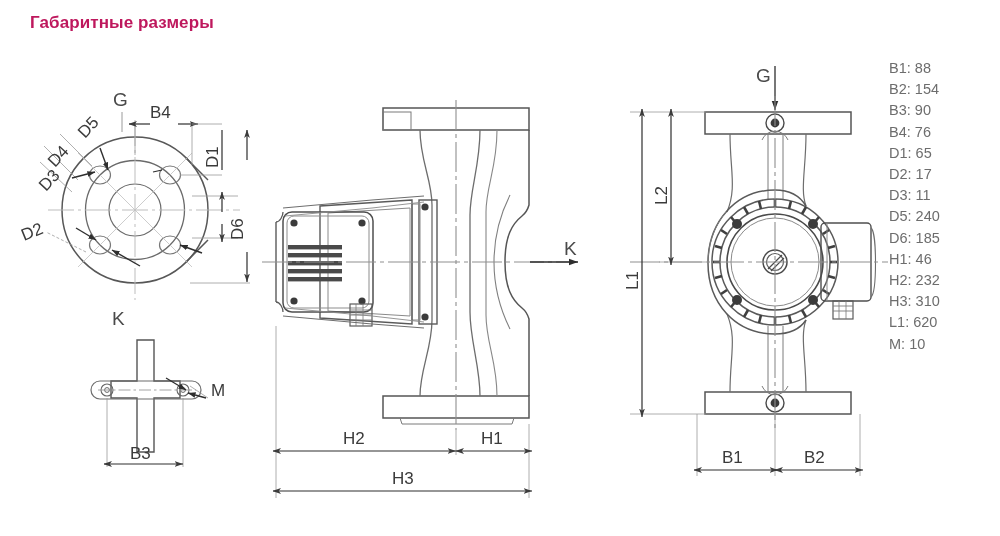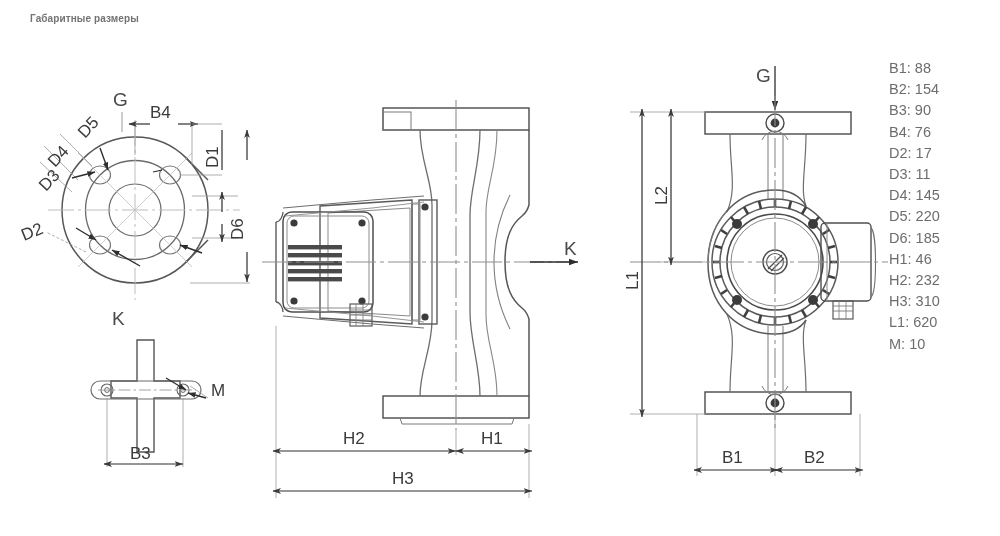--- a/index.html
+++ b/index.html
@@ -12,23 +12,23 @@
     height: 536px;
     position: relative;
     font-family: "Liberation Sans", sans-serif;
     color: #3a3a3a;
     overflow: hidden;
   }
   #page-title {
     position: absolute;
     left: 30px;
     top: 13px;
-    font-size: 10px;
+    font-size: 17px;
     font-weight: bold;
-    color: #737373;
+    color: #be185d;
     letter-spacing: 0.1px;
   }
   #drawing-canvas {
     position: absolute;
     left: 0;
     top: 0;
   }
   #spec-list {
     position: absolute;
     left: 889px;
@@ -362,23 +362,23 @@
     </g>
   </g>
 
 </svg>
 
 <div id="spec-list">
     <div class="spec-row"><span class="spec-key">B1</span>: <span class="spec-val">88</span></div>
     <div class="spec-row"><span class="spec-key">B2</span>: <span class="spec-val">154</span></div>
     <div class="spec-row"><span class="spec-key">B3</span>: <span class="spec-val">90</span></div>
     <div class="spec-row"><span class="spec-key">B4</span>: <span class="spec-val">76</span></div>
+    <div class="spec-row"><span class="spec-key">D1</span>: <span class="spec-val">65</span></div>
     <div class="spec-row"><span class="spec-key">D2</span>: <span class="spec-val">17</span></div>
     <div class="spec-row"><span class="spec-key">D3</span>: <span class="spec-val">11</span></div>
-    <div class="spec-row"><span class="spec-key">D4</span>: <span class="spec-val">145</span></div>
-    <div class="spec-row"><span class="spec-key">D5</span>: <span class="spec-val">220</span></div>
+    <div class="spec-row"><span class="spec-key">D5</span>: <span class="spec-val">240</span></div>
     <div class="spec-row"><span class="spec-key">D6</span>: <span class="spec-val">185</span></div>
     <div class="spec-row"><span class="spec-key">H1</span>: <span class="spec-val">46</span></div>
     <div class="spec-row"><span class="spec-key">H2</span>: <span class="spec-val">232</span></div>
     <div class="spec-row"><span class="spec-key">H3</span>: <span class="spec-val">310</span></div>
     <div class="spec-row"><span class="spec-key">L1</span>: <span class="spec-val">620</span></div>
     <div class="spec-row"><span class="spec-key">M</span>: <span class="spec-val">10</span></div>
   </div>
 
 </body></html>

